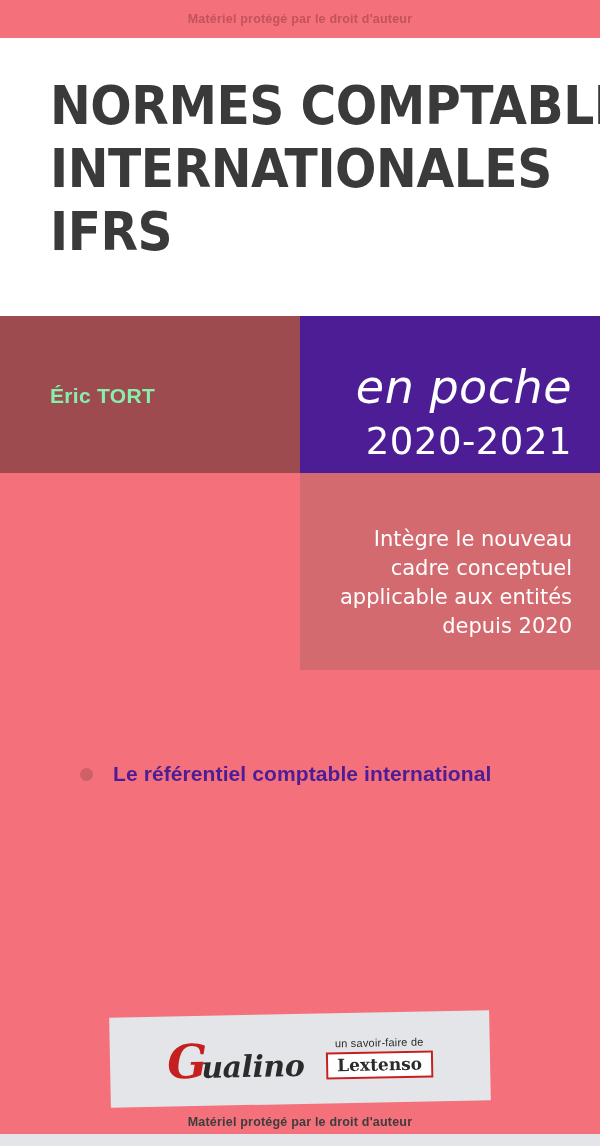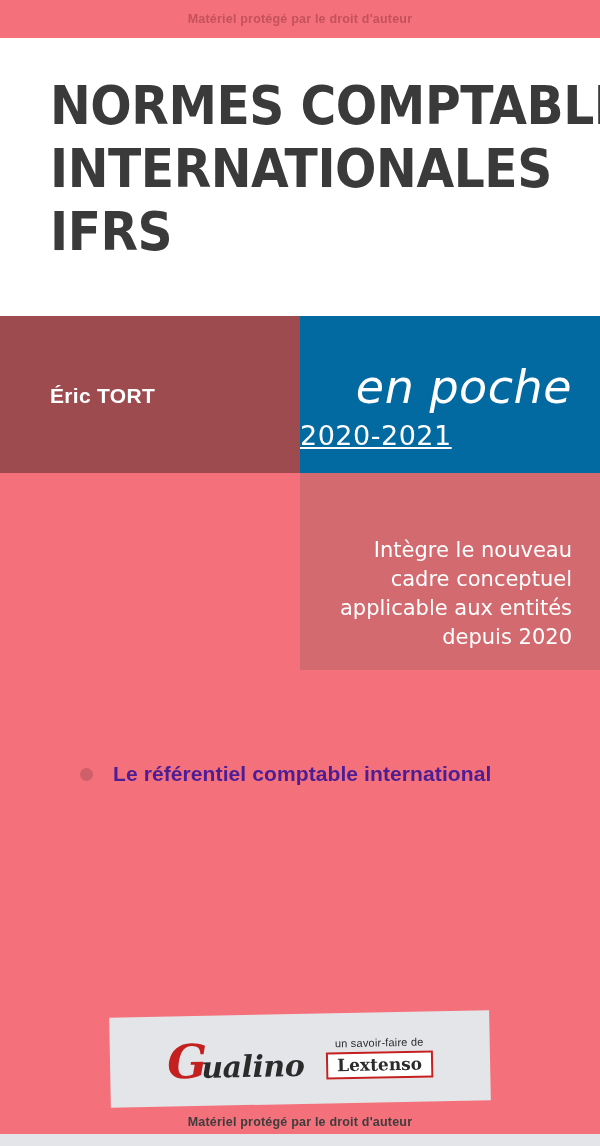--- a/index.html
+++ b/index.html
@@ -71,59 +71,58 @@
     top: 316px;
     left: 0;
     width: 300px;
     height: 157px;
     background: #9e4b50;
   }
   .author-name {
     position: absolute;
     left: 50px;
     top: 68px;
-    color: #ffffff;
+    color: #86efac;
     font-size: 21px;
     font-weight: bold;
     letter-spacing: 0.3px;
   }
 
   
   .poche-band {
     position: absolute;
     top: 316px;
     left: 300px;
     width: 300px;
     height: 157px;
-    background: #0369a1;
+    background: #4c1d95;
   }
   .poche-title {
     position: absolute;
     left: 0;
     right: 28px;
     top: 44px;
     text-align: right;
     color: #ffffff;
     font-family: "DejaVu Sans", sans-serif;
     font-size: 46px;
     font-style: italic;
     font-weight: normal;
     letter-spacing: 0.5px;
   }
   .poche-years {
     position: absolute;
     left: 0;
     right: 28px;
     top: 104px;
-    text-align: left;
+    text-align: right;
     color: #ffffff;
     font-family: "DejaVu Sans", sans-serif;
-    font-size: 27px;
+    font-size: 37px;
     letter-spacing: 0.5px;
-    text-decoration: underline;
   }
 
   
   .sub-band {
     position: absolute;
     top: 473px;
     left: 300px;
     width: 300px;
     height: 197px;
     background: #d26a70;
@@ -131,21 +130,20 @@
   .sub-band-text {
     position: absolute;
     left: 18px;
     right: 28px;
     top: 52px;
     text-align: right;
     color: #ffffff;
     font-family: "DejaVu Sans", sans-serif;
     font-size: 21px;
     line-height: 1.38;
-    margin-top: 11px;
   }
 
   
   .bullets {
     position: absolute;
     left: 80px;
     top: 762px;
     width: 480px;
   }
   .bullet-row {

